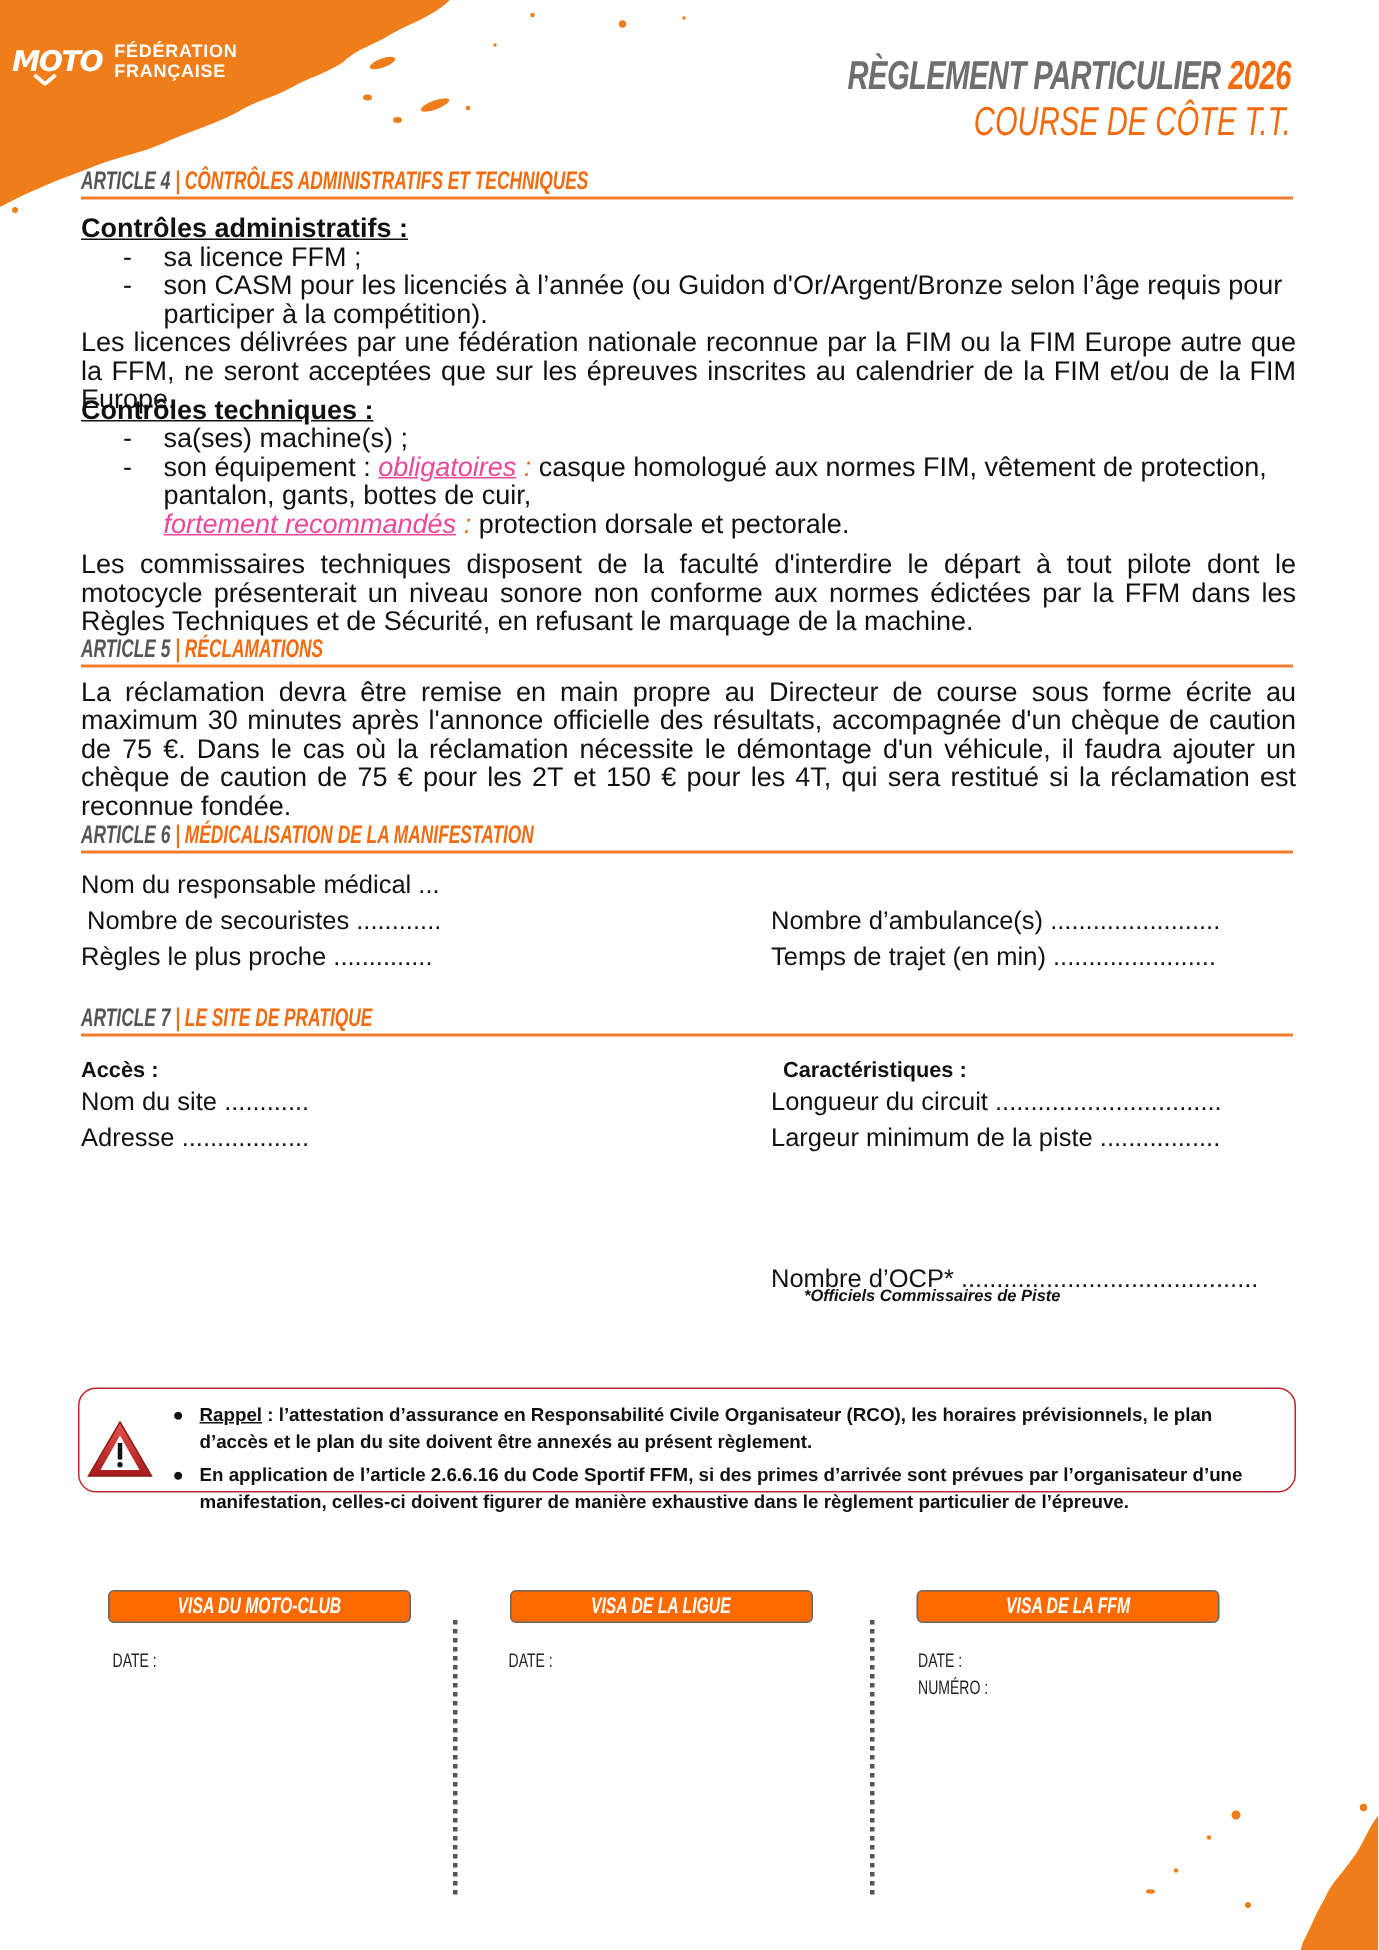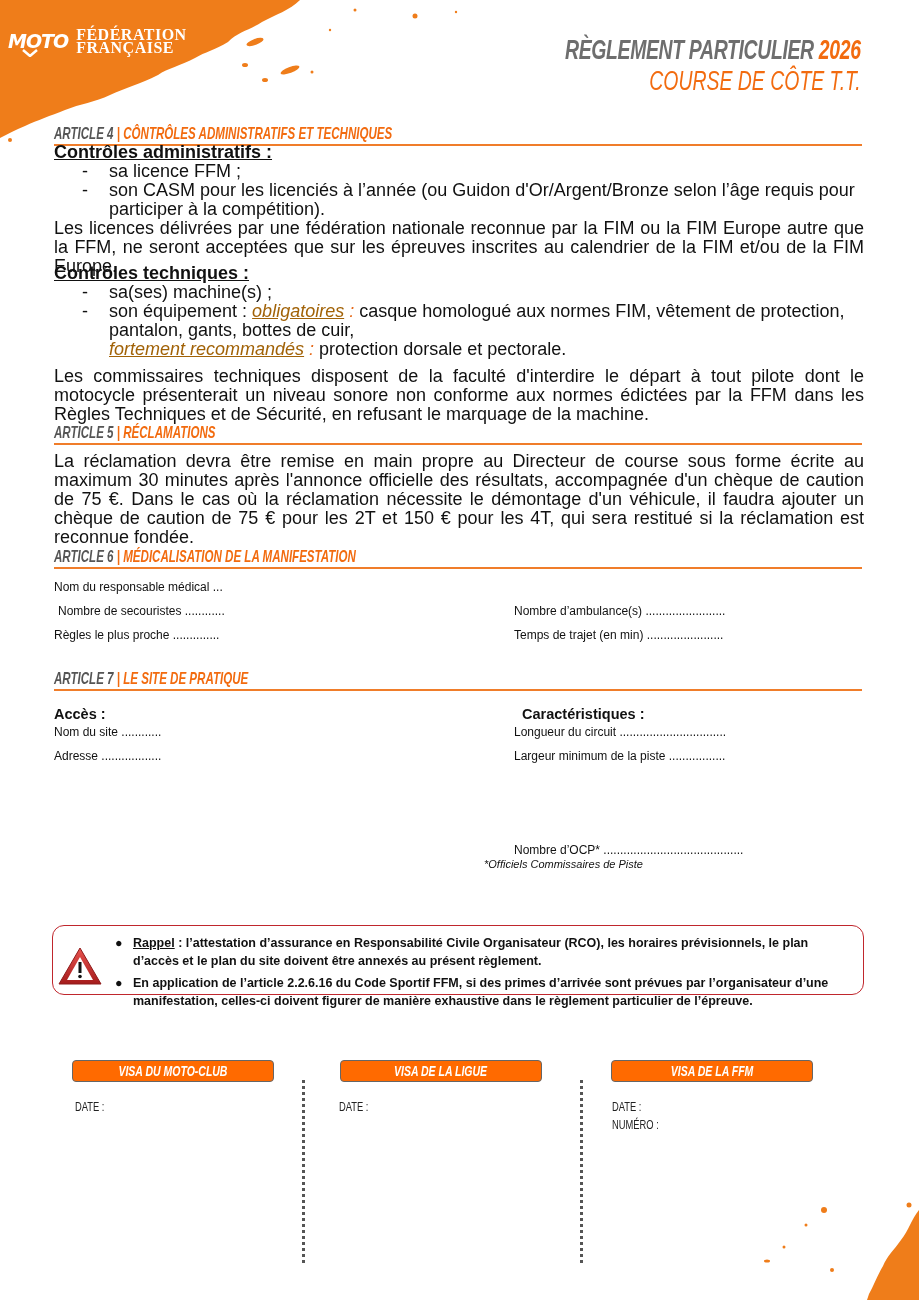--- a/index.html
+++ b/index.html
@@ -3,41 +3,41 @@
 <meta charset="utf-8">
 <style>
   html, body { margin: 0; padding: 0; background: #ffffff; }
   body { width: 919px; height: 1300px; position: relative; overflow: hidden;
     font-family: "Liberation Sans", sans-serif; color: #111; }
   .splash-tl { position: absolute; left: 0; top: 0; }
   .splash-br { position: absolute; right: 0; bottom: 0; }
   .logo { position: absolute; left: 8px; top: 28px; display: flex; align-items: center; gap: 8px; color: #fff; }
   .logo-moto { font-family: "DejaVu Sans", sans-serif; font-weight: 900; font-size: 19px; letter-spacing: -1px; font-style: italic; position: relative; }
   .logo-moto .chev { position: absolute; left: 14px; top: 19px; width: 16px; height: 8px; }
-  .logo-text { font-family: Liberation Serif, serif; font-weight: bold; font-size: 16px; line-height: 13px; letter-spacing: 0.5px; }
+  .logo-text { font-family: Liberation Sans, sans-serif; font-weight: bold; font-size: 12px; line-height: 13px; letter-spacing: 0.5px; }
   .header-title { position: absolute; right: 58px; top: 35px; text-align: right;
     font-family: "Liberation Sans", sans-serif; font-style: italic; font-weight: bold; transform: scaleX(0.72); transform-origin: right top; }
   .header-title .l1 { font-size: 27px; color: #6e6e6e; letter-spacing: -0.5px; line-height: 30px; }
   .header-title .l1 .yr { color: #f26b0f; }
   .header-title .l2 { font-size: 27px; color: #f26b0f; font-weight: normal; line-height: 32px; }
   .article-h { position: absolute; left: 54px; width: 808px; border-bottom: 2px solid #f07d2a; height: 20px; }
   .article-h .txt { font-family: "Liberation Sans", sans-serif; font-style: italic; font-weight: bold; font-size: 17px;
     transform: scaleX(0.68); transform-origin: left bottom; white-space: nowrap; display: inline-block; line-height: 20px; }
   .article-h .num { color: #555; }
   .article-h .ttl { color: #f26b0f; }
   .block { position: absolute; left: 54px; width: 810px; font-size: 18px; line-height: 19px; }
   .block p { margin: 0; }
   .sub { text-decoration: underline; font-weight: bold; }
   .dash { padding-left: 28px; position: relative; }
   .dash .d { position: absolute; left: 28px; }
   .dash .t { display: block; padding-left: 27px; }
   .just { text-align: justify; }
-  .orange-u { color: #a16207; font-style: italic; text-decoration: underline; }
+  .orange-u { color: #ec4899; font-style: italic; text-decoration: underline; }
   .orange-i { color: #e66a1b; font-style: italic; }
-  .field { position: absolute; font-size: 12px; }
+  .field { position: absolute; font-size: 17px; }
   .h-bold { font-weight: bold; font-size: 14.5px; }
   .note { font-style: italic; font-size: 11px; }
   .warn-box { position: absolute; left: 52px; top: 925px; width: 810px; height: 68px; border: 1.5px solid #c0272d; border-radius: 12px; }
   .warn-icon { position: absolute; left: 4px; top: 20px; }
   .warn-list { position: absolute; left: 60px; top: 8px; width: 738px; font-size: 12.5px; font-weight: bold; line-height: 18px; }
   .warn-item { position: relative; padding-left: 20px; margin-bottom: 4px; }
   .warn-item .bullet { position: absolute; left: 2px; top: 0; }
   .warn-item .u { text-decoration: underline; }
   .visa-btn { position: absolute; top: 1060px; width: 202px; height: 22px; background: #ff6a00; border: 1.5px solid #666; border-radius: 4px; box-sizing: border-box; text-align: center; }
   .visa-btn span { display: inline-block; font-family: "Liberation Sans", sans-serif; font-style: italic; font-weight: bold; font-size: 15px; color: #fff; transform: scaleX(0.7); line-height: 20px; white-space: nowrap; }
@@ -81,21 +81,21 @@
     <div>FÉDÉRATION</div>
     <div>FRANÇAISE</div>
   </div>
 </div>
 
 <div class="header-title">
   <div class="l1"><span>RÈGLEMENT PARTICULIER</span> <span class="yr">2026</span></div>
   <div class="l2">COURSE DE CÔTE T.T.</div>
 </div>
 
-<div class="article-h" style="top:124px;">
+<div class="article-h" style="top:111px;">
   <span class="txt"><span class="num">ARTICLE 4</span> <span class="ttl">| CÔNTRÔLES ADMINISTRATIFS ET TECHNIQUES</span></span>
 </div>
 <div class="block" style="top:143px;">
   <p class="sub">Contrôles administratifs :</p>
   <p class="dash">
       <span class="d">-</span>
       <span class="t">sa licence FFM ;</span>
     </p>
   <p class="dash">
       <span class="d">-</span>
@@ -133,38 +133,38 @@
 <div class="article-h" style="top:669px;">
   <span class="txt"><span class="num">ARTICLE 7</span> <span class="ttl">| LE SITE DE PRATIQUE</span></span>
 </div>
 <div class="field h-bold" style="left:54px;top:706px;">Accès :</div>
 <div class="field h-bold" style="left:522px;top:706px;">Caractéristiques :</div>
 <div class="field" style="left:54px;top:725px;">Nom du site ............</div>
 <div class="field" style="left:514px;top:725px;">Longueur du circuit ................................</div>
 <div class="field" style="left:54px;top:749px;">Adresse ..................</div>
 <div class="field" style="left:514px;top:749px;text-align:right;">Largeur minimum de la piste .................</div>
 <div class="field" style="left:514px;top:843px;">Nombre d’OCP* ..........................................</div>
-<div class="field note" style="left:484px;top:858px;">*Officiels Commissaires de Piste</div>
+<div class="field note" style="left:536px;top:858px;font-weight:bold;">*Officiels Commissaires de Piste</div>
 
 <div class="warn-box">
   <svg class="warn-icon" width="46" height="40" viewBox="0 0 46 40">
     <defs>
         <linearGradient id="wg" x1="0" y1="0" x2="0" y2="1">
           <stop offset="0" stop-color="#e8534f"></stop>
           <stop offset="1" stop-color="#a51b1b"></stop>
         </linearGradient>
       </defs>
     <path d="M23,2 L44,38 L2,38 Z" fill="url(#wg)" stroke="#8e1a1a" stroke-width="1"></path>
     <path d="M23,11 L36,34 L10,34 Z" fill="#fff"></path>
     <rect x="21.5" y="16" width="3" height="11" fill="#111"></rect>
     <circle cx="23" cy="30.5" r="1.8" fill="#111"></circle>
   </svg>
   <div class="warn-list">
     <div class="warn-item"><span class="bullet">●</span><span class="u">Rappel</span><span> : l’attestation d’assurance en Responsabilité Civile Organisateur (RCO), les horaires prévisionnels, le plan d’accès et le plan du site doivent être annexés au présent règlement.</span></div>
-    <div class="warn-item"><span class="bullet">●</span><span>En application de l’article 2.2.6.16 du Code Sportif FFM, si des primes d’arrivée sont prévues par l’organisateur d’une manifestation, celles-ci doivent figurer de manière exhaustive dans le règlement particulier de l’épreuve.</span></div>
+    <div class="warn-item"><span class="bullet">●</span><span>En application de l’article 2.6.6.16 du Code Sportif FFM, si des primes d’arrivée sont prévues par l’organisateur d’une manifestation, celles-ci doivent figurer de manière exhaustive dans le règlement particulier de l’épreuve.</span></div>
   </div>
 </div>
 
 <div class="visa-btn" style="left:72px;"><span>VISA DU MOTO-CLUB</span></div>
 <div class="visa-btn" style="left:340px;"><span>VISA DE LA LIGUE</span></div>
 <div class="visa-btn" style="left:611px;"><span>VISA DE LA FFM</span></div>
 
 <div class="vsep" style="left:302px;"></div>
 <div class="vsep" style="left:580px;"></div>
 

